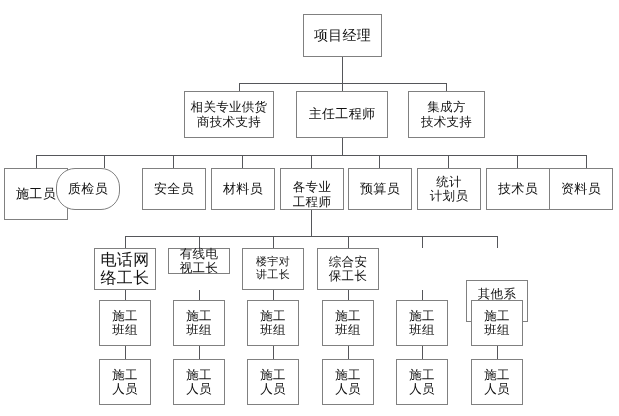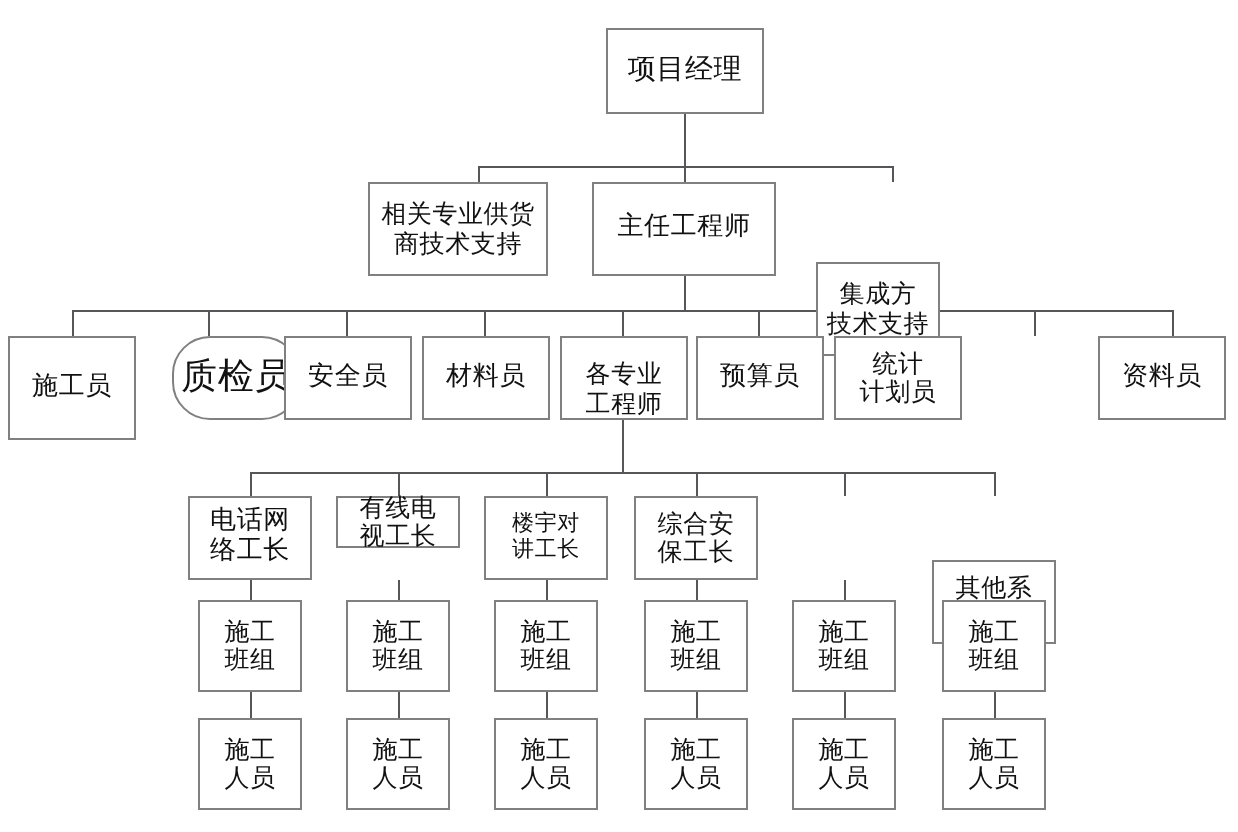--- a/index.html
+++ b/index.html
@@ -104,53 +104,56 @@
     <span>相关专业供货
 商技术支持</span>
   </div>
 
   <div class="node" style="left:303px;top:14px;width:79px;height:43px;font-size:14px;">
     <span>项目经理</span>
   </div>
   <div class="node" style="left:296px;top:91px;width:92px;height:47px;font-size:13px;">
     <span>主任工程师</span>
   </div>
-  <div class="node" style="left:408px;top:91px;width:62px;height:47px;font-size:12.5px;margin-top:40px;">
+  <div class="node" style="left:408px;top:91px;width:77px;height:47px;font-size:12.5px;">
     <span>集成方
 技术支持</span>
   </div>
 
   <div class="node" style="left:4px;top:168px;width:64px;height:52px;font-size:13px;">
     <span>施工员</span>
   </div>
-  <div class="node" style="left:86px;top:168px;width:64px;height:42px;font-size:18px;border-radius:19px;">
+  <div class="node" style="left:56px;top:168px;width:64px;height:42px;font-size:13px;border-radius:19px;">
     <span>质检员</span>
   </div>
   <div class="node" style="left:142px;top:168px;width:64px;height:42px;font-size:13px;">
     <span>安全员</span>
   </div>
   <div class="node" style="left:211px;top:168px;width:64px;height:42px;font-size:13px;">
     <span>材料员</span>
   </div>
   <div class="node" style="left:280px;top:168px;width:64px;height:42px;font-size:12.5px;align-items:flex-end;">
     <span>各专业
 工程师</span>
   </div>
   <div class="node" style="left:348px;top:168px;width:64px;height:42px;font-size:13px;justify-content:center;">
     <span>预算员</span>
   </div>
   <div class="node" style="left:417px;top:168px;width:64px;height:42px;font-size:12.5px;">
     <span>统计
 计划员</span>
   </div>
+  <div class="node" style="left:486px;top:168px;width:64px;height:42px;font-size:13px;">
+    <span>技术员</span>
+  </div>
   <div class="node" style="left:549px;top:168px;width:64px;height:42px;font-size:13px;">
     <span>资料员</span>
   </div>
 
-  <div class="node" style="left:94px;top:248px;width:62px;height:42px;font-size:13px;">
+  <div class="node" style="left:94px;top:248px;width:62px;height:42px;font-size:16px;">
     <span>电话网
 络工长</span>
   </div>
   <div class="node" style="left:168px;top:248px;width:62px;height:26px;font-size:12.5px;">
     <span>有线电
 视工长</span>
   </div>
   <div class="node" style="left:242px;top:248px;width:62px;height:42px;font-size:11px;">
     <span>楼宇对
 讲工长</span>

